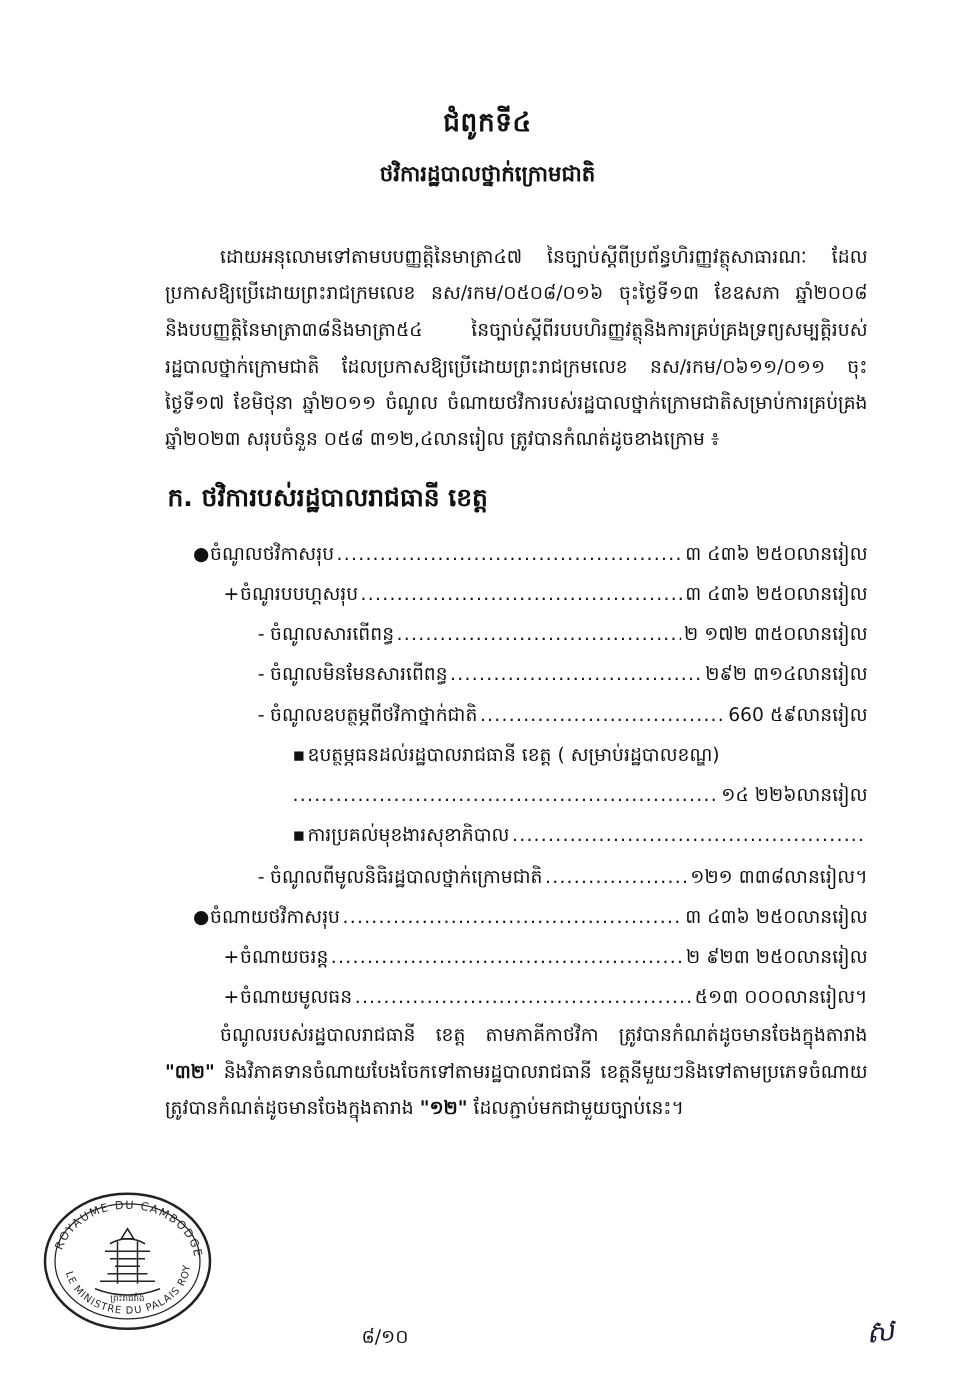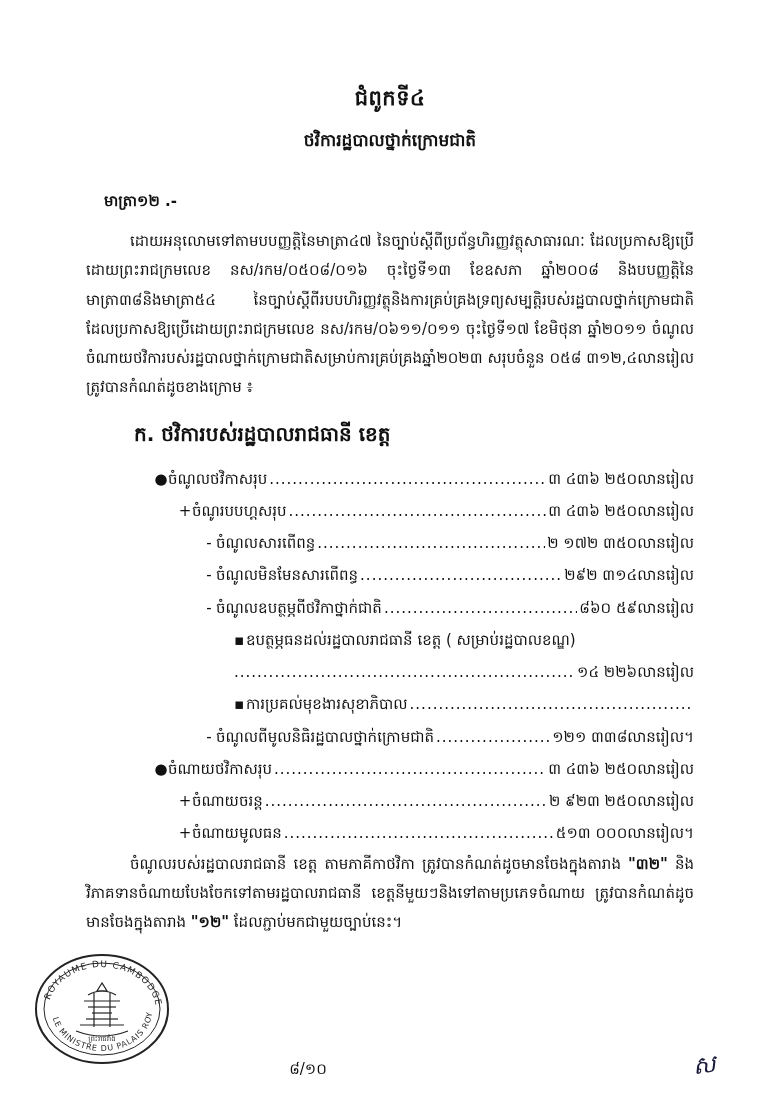--- a/index.html
+++ b/index.html
@@ -45,20 +45,21 @@
   }
   p.body-text {
     font-size: 15px;
     line-height: 1.95;
     margin: 0 0 6px 0;
     text-align: justify;
     text-justify: inter-word;
   }
   p.body-text.indent {
     text-indent: 44px;
+    margin-left: 46px;
   }
   .section-heading {
     font-size: 20px;
     font-weight: bold;
     margin: 18px 0 12px 0;
     padding-left: 48px;
   }
   ul.itemlist {
     list-style: none;
     margin: 0;
@@ -141,21 +142,20 @@
   .seal svg { display: block; }
 </style>
 </head>
 <body>
 
 <div class="page">
 
   <h1 class="chapter-title">ជំពូកទី៤</h1>
   <h2 class="chapter-subtitle">ថវិការដ្ឋបាលថ្នាក់ក្រោមជាតិ</h2>
 
-  <div class="article-label">មាត្រា១២ .‑</div>
 
   <p class="body-text indent">ដោយអនុលោមទៅតាមបបញ្ញត្តិនៃមាត្រា៤៧ នៃច្បាប់ស្ដីពីប្រព័ន្ធហិរញ្ញវត្ថុសាធារណៈ ដែលប្រកាសឱ្យប្រើដោយព្រះរាជក្រមលេខ នស/រកម/០៥០៨/០១៦ ចុះថ្ងៃទី១៣ ខែឧសភា ឆ្នាំ២០០៨ និងបបញ្ញត្តិនៃមាត្រា៣៨និងមាត្រា៥៤ នៃច្បាប់ស្ដីពីរបបហិរញ្ញវត្ថុនិងការគ្រប់គ្រងទ្រព្យសម្បត្តិរបស់រដ្ឋបាលថ្នាក់ក្រោមជាតិ ដែលប្រកាសឱ្យប្រើដោយព្រះរាជក្រមលេខ នស/រកម/០៦១១/០១១ ចុះថ្ងៃទី១៧ ខែមិថុនា ឆ្នាំ២០១១ ចំណូល ចំណាយថវិការបស់រដ្ឋបាលថ្នាក់ក្រោមជាតិសម្រាប់ការគ្រប់គ្រងឆ្នាំ២០២៣ សរុបចំនួន ០៥៨ ៣១២,៤លានរៀល ត្រូវបានកំណត់ដូចខាងក្រោម ៖</p>
 
   <div class="section-heading">ក. ថវិការបស់រដ្ឋបាលរាជធានី ខេត្ត</div>
 
   <ul class="itemlist">
 
     <li class="line lvl1">
       <span class="bullet">●</span>
       <span class="label">ចំណូលថវិកាសរុប</span>
@@ -181,21 +181,21 @@
       <span class="bullet">-</span>
       <span class="label">ចំណូលមិនមែនសារពើពន្ធ</span>
       <span class="dots">......................................................................................................</span>
       <span class="value">២៩២ ៣១៤លានរៀល</span>
     </li>
 
     <li class="line lvl3">
       <span class="bullet">-</span>
       <span class="label">ចំណូលឧបត្ថម្ភពីថវិកាថ្នាក់ជាតិ</span>
       <span class="dots">......................................................................................................</span>
-      <span class="value">៨៦០ ៥៩លានរៀល</span>
+      <span class="value">660 ៥៩លានរៀល</span>
     </li>
 
     <li class="line lvl4">
       <span class="bullet">▪</span>
       <span class="label">ឧបត្ថម្ភធនដល់រដ្ឋបាលរាជធានី ខេត្ត ( សម្រាប់រដ្ឋបាលខណ្ឌ)</span>
     </li>
 
     <li class="cont-line">
       <span class="dots">......................................................................................................</span>
       <span class="value">១៤ ២២៦លានរៀល</span>

